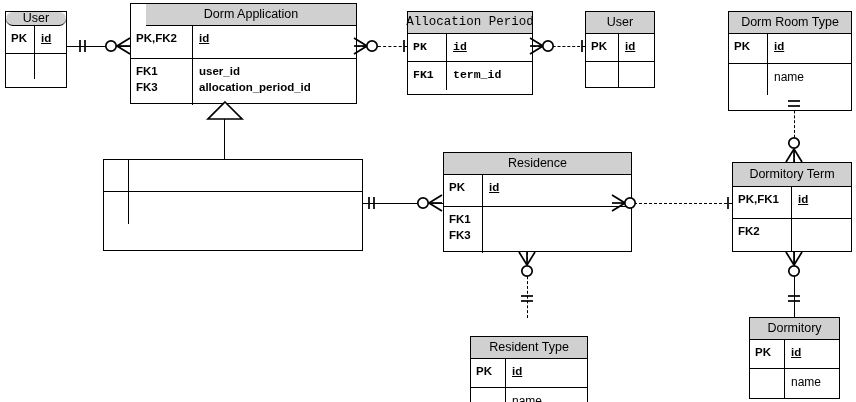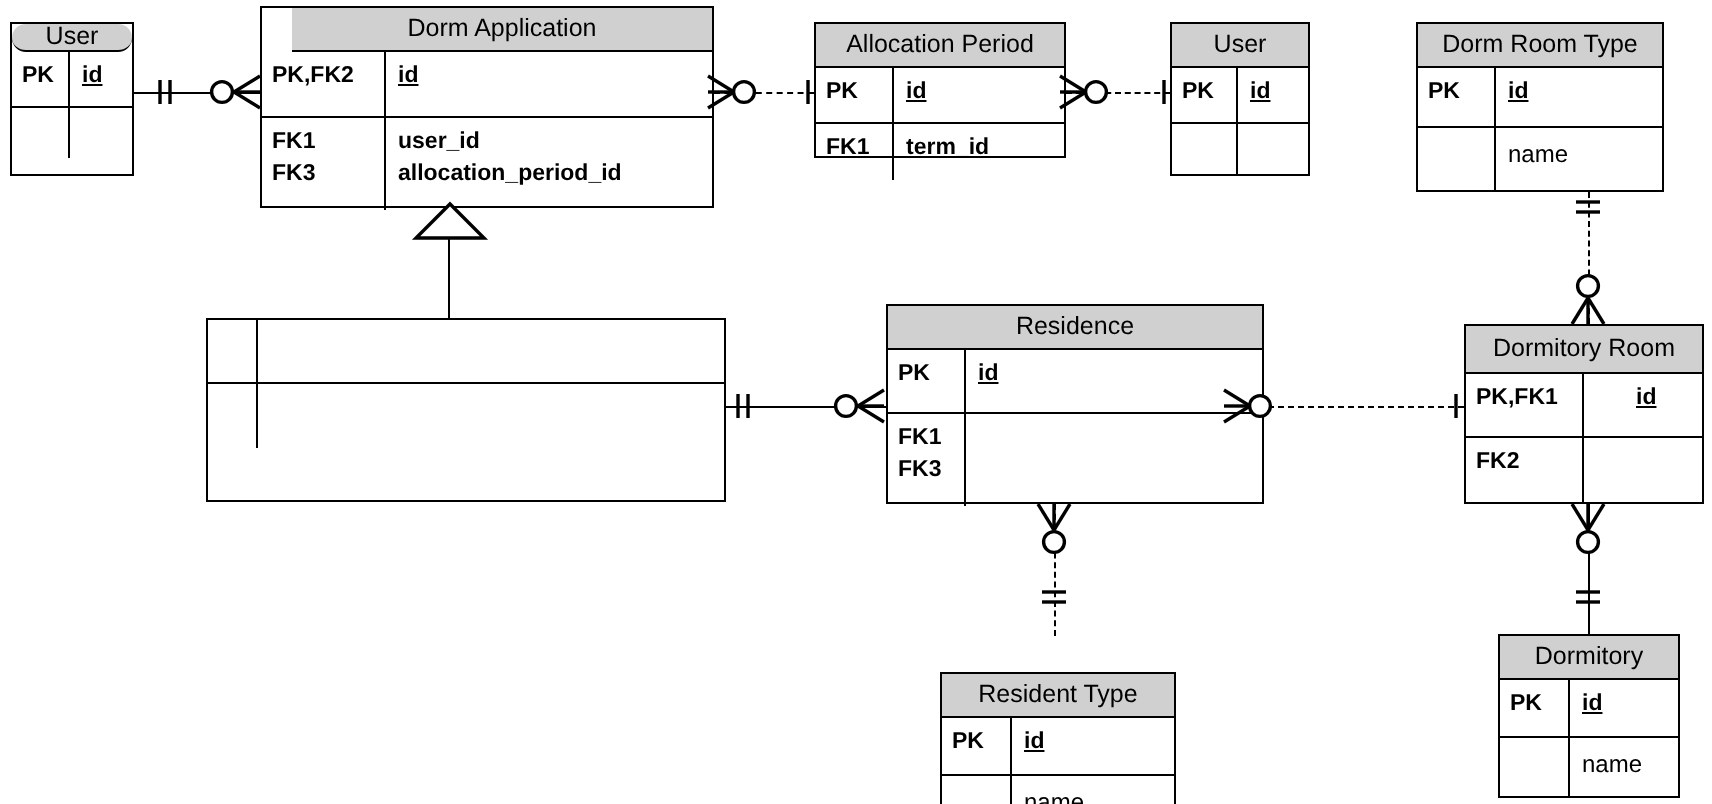--- a/index.html
+++ b/index.html
@@ -257,21 +257,21 @@
       <div class="col-attr pk-attr">id</div>
     </div>
     <div class="entity-section" style="height:47px;">
       <div class="col-key" style="width:62px;">FK1
 FK3</div>
       <div class="col-attr">user_id
 allocation_period_id</div>
     </div>
   </div>
 
-  <div class="entity" style="left:407px; top:11px; width:126px; height:68px;">
+  <div class="entity" style="left:407px; top:11px; width:126px; height:84px;font-family:Liberation Mono, monospace;">
     <div class="entity-title" style="height:22px;">Allocation Period</div>
     <div class="entity-section" style="height:27px;">
       <div class="col-key" style="width:39px;">PK</div>
       <div class="col-attr pk-attr">id</div>
     </div>
     <div class="entity-section" style="height:29px;">
       <div class="col-key" style="width:39px;">FK1</div>
       <div class="col-attr">term_id</div>
     </div>
   </div>
@@ -281,21 +281,21 @@
     <div class="entity-section" style="height:27px;">
       <div class="col-key" style="width:33px;">PK</div>
       <div class="col-attr pk-attr">id</div>
     </div>
     <div class="entity-section" style="height:26px;">
       <div class="col-key" style="width:33px;"></div>
       <div class="col-attr"></div>
     </div>
   </div>
 
-  <div class="entity" style="left:708px; top:11px; width:124px; height:85px;">
+  <div class="entity" style="left:728px; top:11px; width:124px; height:100px;">
     <div class="entity-title" style="height:22px;">Dorm Room Type</div>
     <div class="entity-section" style="height:29px;">
       <div class="col-key" style="width:39px;">PK</div>
       <div class="col-attr pk-attr">id</div>
     </div>
     <div class="entity-section" style="height:32px;">
       <div class="col-key" style="width:39px;"></div>
       <div class="col-attr plain">name</div>
     </div>
   </div>
@@ -317,22 +317,22 @@
       <div class="col-key" style="width:39px;">PK</div>
       <div class="col-attr pk-attr">id</div>
     </div>
     <div class="entity-section" style="height:47px;">
       <div class="col-key" style="width:39px;">FK1
 FK3</div>
     </div>
   </div>
 
   <div class="entity" style="left:732px; top:162px; width:120px; height:90px;">
-    <div class="entity-title" style="height:24px;">Dormitory Room</div>
-    <div class="entity-section" style="height:31px;gap:20px;">
+    <div class="entity-title" style="height:24px;">Dormitory Term</div>
+    <div class="entity-section" style="height:31px;">
       <div class="col-key" style="width:59px;">PK,FK1</div>
       <div class="col-attr pk-attr">id</div>
     </div>
     <div class="entity-section" style="height:33px;">
       <div class="col-key" style="width:59px;">FK2</div>
     </div>
   </div>
 
   <div class="entity" style="left:470px; top:336px; width:118px; height:82px;">
     <div class="entity-title" style="height:22px;">Resident Type</div>

